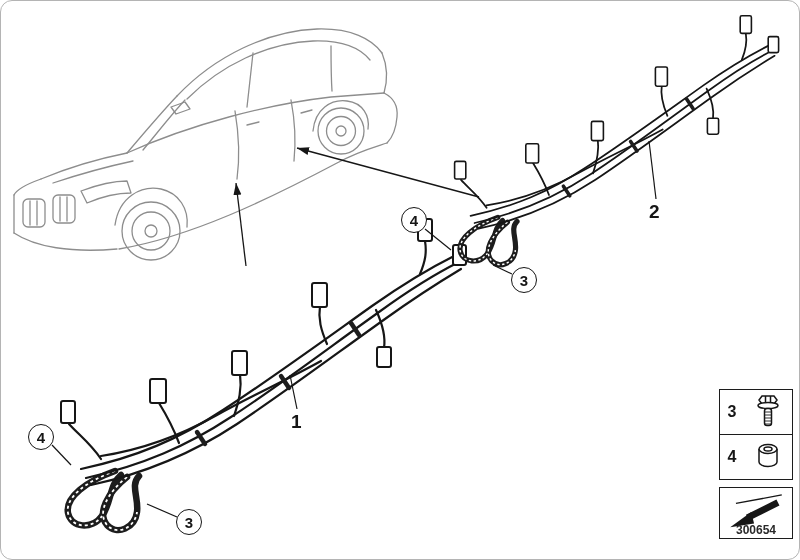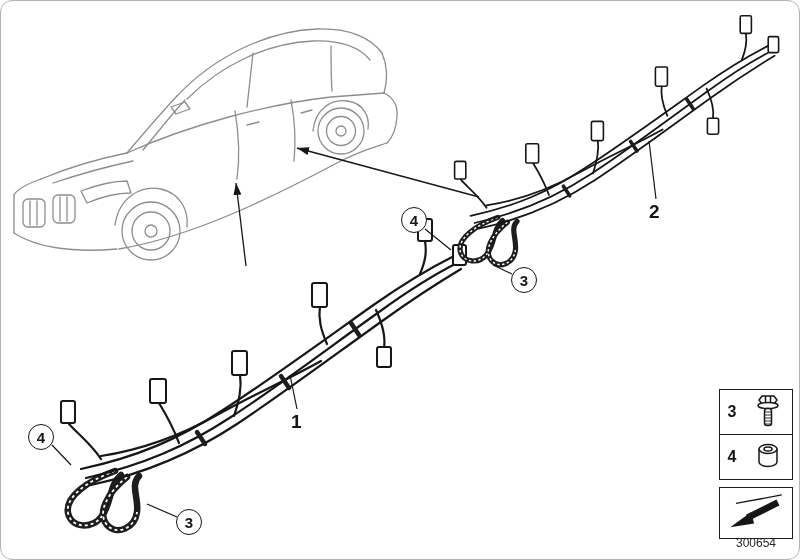--- a/index.html
+++ b/index.html
@@ -23,22 +23,22 @@
   }
   .legend-row{display:flex;align-items:center;height:44px;cursor:pointer;}
   .legend-row + .legend-row{border-top:1.5px solid #1c1c1c;}
   .legend-num{width:24px;text-align:center;font-size:16px;font-weight:bold;}
   .legend-icon{flex:1;display:flex;align-items:center;justify-content:center;}
   .direction-box{
     position:absolute;left:718px;top:486px;width:74px;height:52px;border:1.5px solid #1c1c1c;
     background:#fff;display:flex;align-items:center;justify-content:center;box-sizing:border-box;z-index:5;
   }
   .part-number{
-    position:absolute;left:718px;top:535px;width:74px;text-align:center;
-    font-size:12px;color:#2a2a2a;z-index:5;
+    position:absolute;left:718px;top:522px;width:74px;text-align:center;
+    font-size:12px;color:#2a2a2a;z-index:5;font-weight:bold;
   }
 </style>
 </head>
 <body>
 
 <div class="stage">
 
   <svg class="drawing" width="800" height="560" viewBox="0 0 800 560">
     <defs>
       <marker id="arrowhead" markerWidth="13" markerHeight="9" refX="12" refY="4" orient="auto" markerUnits="userSpaceOnUse">

